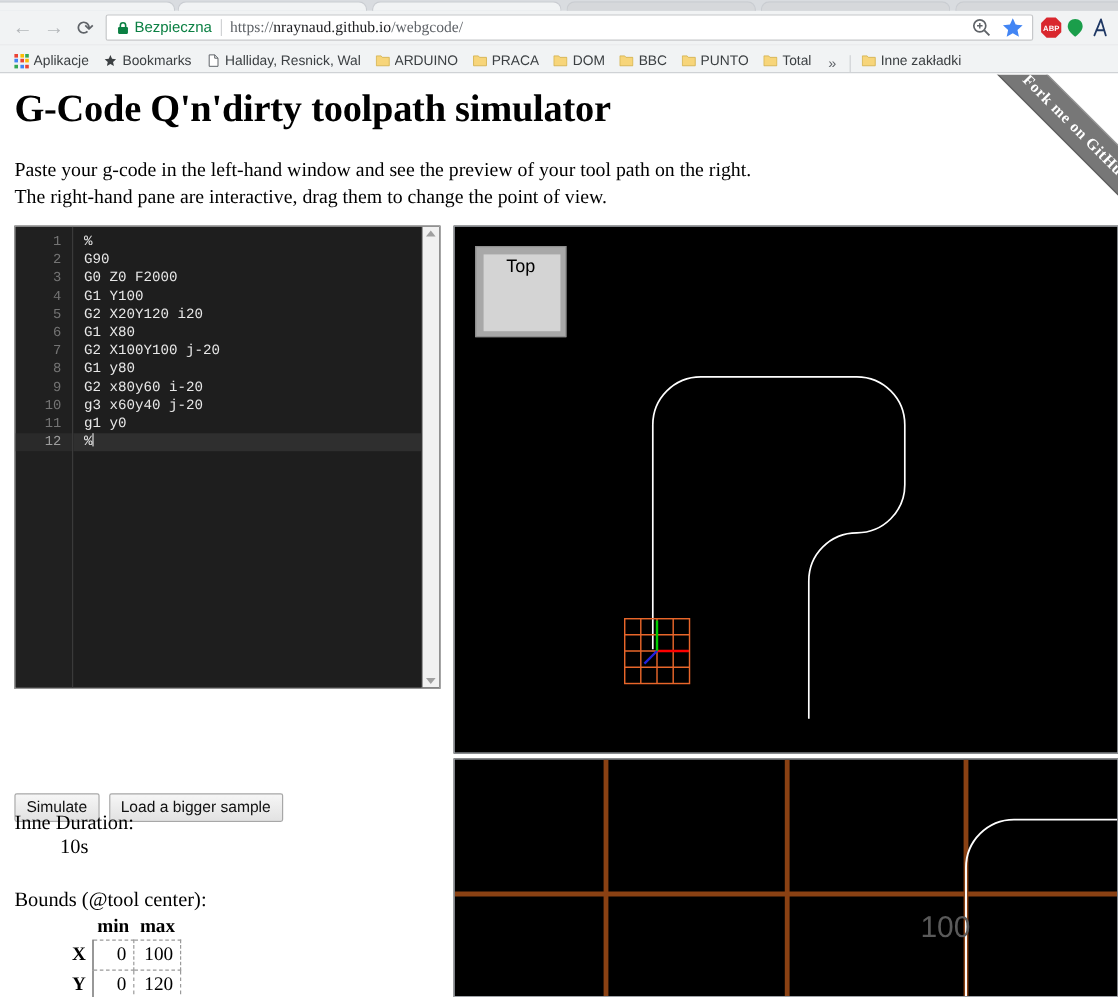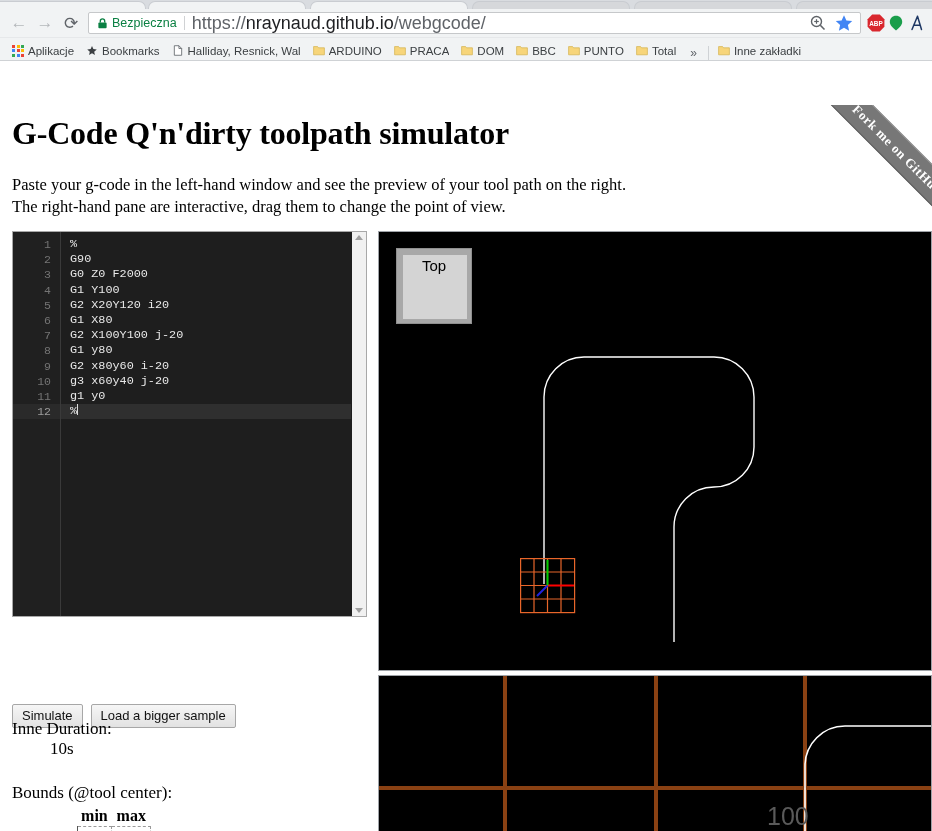--- a/index.html
+++ b/index.html
@@ -40,22 +40,22 @@
     display: flex; align-items: center; margin: 0 5px 0 4px;
     padding: 0 4px; min-width: 0;
   }
   #lock-icon { width: 11px; height: 11px; margin: 0 4px 0 4px; flex: 0 0 auto; }
   #secure-text {
     color: #0b8043; font-size: 12.5px; white-space: nowrap;
     font-family: "Liberation Sans", sans-serif;
   }
   #omni-sep { width: 1px; height: 14px; background: #d0d2d4; margin: 0 7px; flex: 0 0 auto; }
   #url-text {
-    font-size: 18px; color: #5f6368; white-space: nowrap;
-    overflow: hidden; flex: 1 1 auto;
+    font-size: 13px; color: #5f6368; white-space: nowrap;
+    overflow: hidden; flex: 1 1 auto; font-family: Liberation Serif, serif;
   }
   #url-text .host { color: #202124; }
   #omni-right { display: flex; align-items: center; gap: 6px; padding-right: 2px; }
   .ext-icon { width: 20px; height: 20px; flex: 0 0 auto; }
 
   #bookmarks {
     height: 23px; background: #f1f3f4;
     display: flex; align-items: flex-end; padding: 0 6px;
     border-bottom: 1px solid #cfd2d5; overflow: hidden;
     position: relative;
@@ -76,21 +76,21 @@
   .bm-clip { max-width: 128px; }
   .chev { color: #5f6368; font-size: 12px; padding: 0 8px; }
   .bm-sep { width: 1px; height: 14px; background: #cfd2d5; margin: 0 3px; }
 
   
   #page {
     position: absolute; top: 62px; left: 0; width: 932px; height: 769px;
     background: #ffffff; overflow: hidden;
     font-family: "Liberation Serif", serif;
   }
-  #pageinner { position: relative; width: 932px; height: 592px; margin-top: 43px; }
+  #pageinner { position: relative; width: 932px; height: 592px; }
 
   h1#title {
     margin: 0; padding: 10px 0 0 12px;
     font-size: 32px; font-weight: bold; color: #000;
     font-family: "Liberation Serif", serif; letter-spacing: -0.2px;
   }
   #intro {
     margin: 0; padding: 22px 16px 0 12px;
     font-size: 16.5px; line-height: 22px; color: #000;
     font-family: "Liberation Serif", serif;

